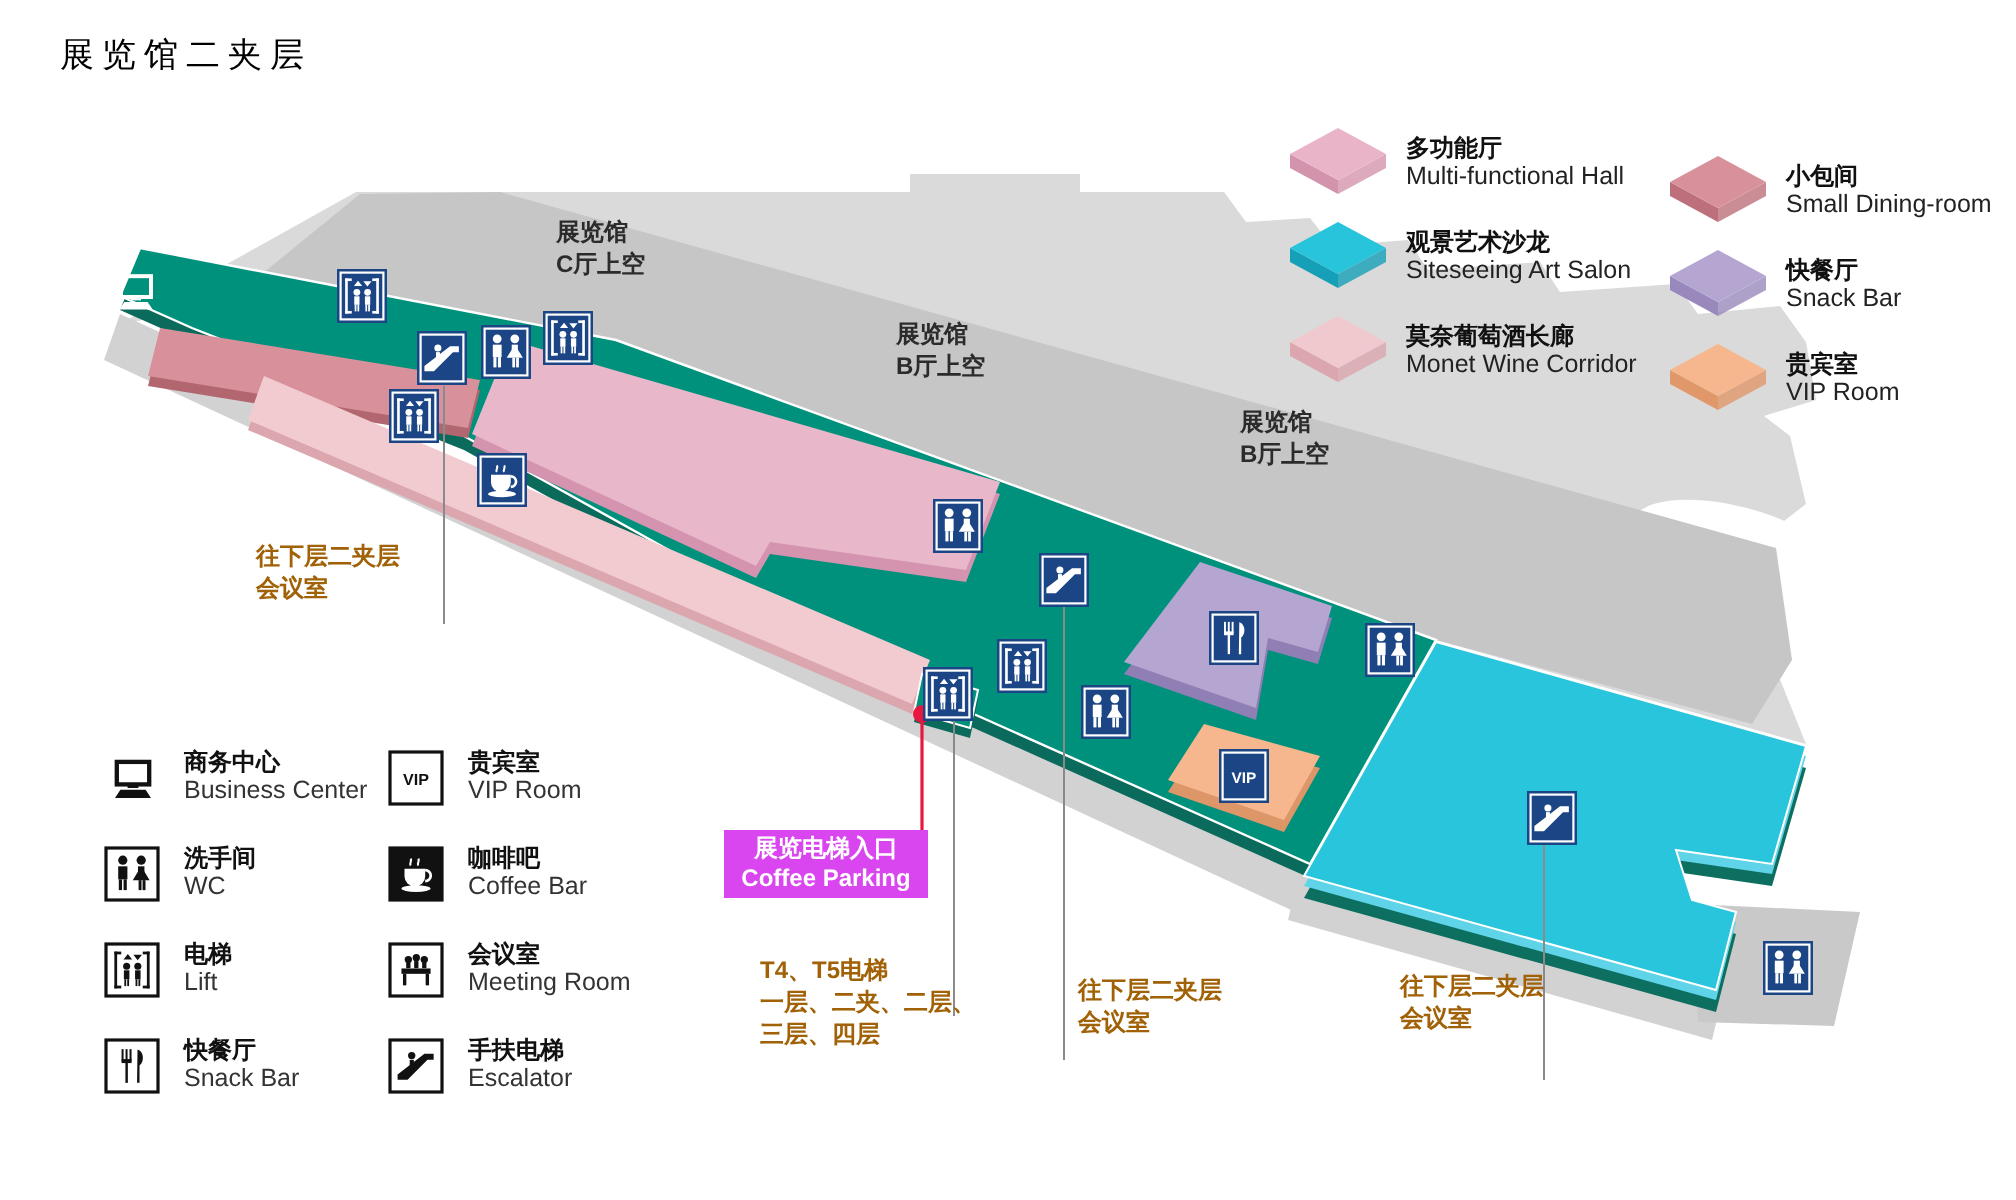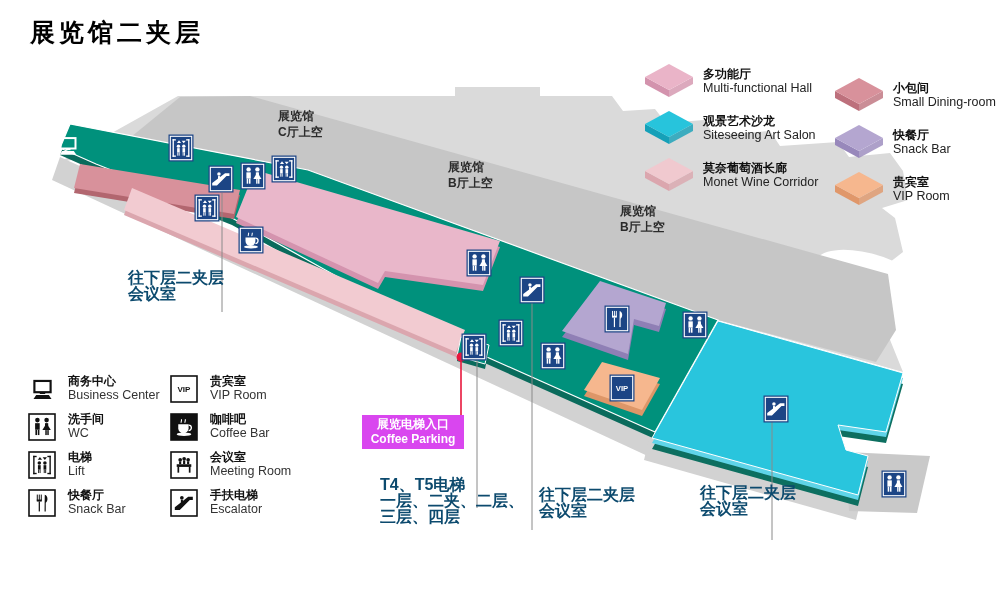--- a/index.html
+++ b/index.html
@@ -1,34 +1,34 @@
 <!DOCTYPE html>
 <html><head>
 <meta charset="utf-8">
 <style>
   html,body{margin:0;padding:0;background:#fff;}
   body{width:1008px;height:600px;position:relative;overflow:hidden;
        font-family:"Liberation Sans","DejaVu Sans",sans-serif;}
   .abs{position:absolute;}
-  #page-title{left:30px;top:16px;font-size:25px;font-weight:bold;color:#000;
+  #page-title{left:30px;top:16px;font-size:17px;font-weight:normal;color:#000;
               letter-spacing:4px;}
   #map-svg{left:0;top:0;}
   
   .area-col{display:flex;flex-direction:column;gap:9px;}
   .area-row{display:flex;align-items:center;gap:8px;height:38px;}
   .area-text .zh{font-size:12px;font-weight:bold;color:#111;line-height:14px;}
   .area-text .en{font-size:12.5px;color:#222;line-height:15px;}
   
-  .fac-col{display:flex;flex-direction:column;gap:9px;}
+  .fac-col{display:flex;flex-direction:column;gap:19px;margin-left:24px;}
   .fac-row{display:flex;align-items:flex-start;gap:11px;height:29px;}
   .fac-text .zh{font-size:12px;font-weight:bold;color:#111;line-height:13px;}
   .fac-text .en{font-size:12.5px;color:#333;line-height:15px;}
   
   .hall-label{font-size:12px;font-weight:bold;color:#2b2b2b;line-height:16px;white-space:nowrap;}
-  .annot{font-size:16px;font-weight:bold;color:#0c4a6e;line-height:16px;white-space:nowrap;}
+  .annot{font-size:12px;font-weight:bold;color:#a16207;line-height:16px;white-space:nowrap;}
   #callout-box{width:102px;height:34px;display:flex;flex-direction:column;justify-content:center;
                align-items:center;color:#fff;font-weight:bold;font-size:12px;line-height:15px;
                white-space:nowrap;}
 </style>
 </head>
 <body>
 
 <svg id="map-svg" class="abs" width="1008" height="600" viewBox="0 0 1008 600">
   <defs>
 

